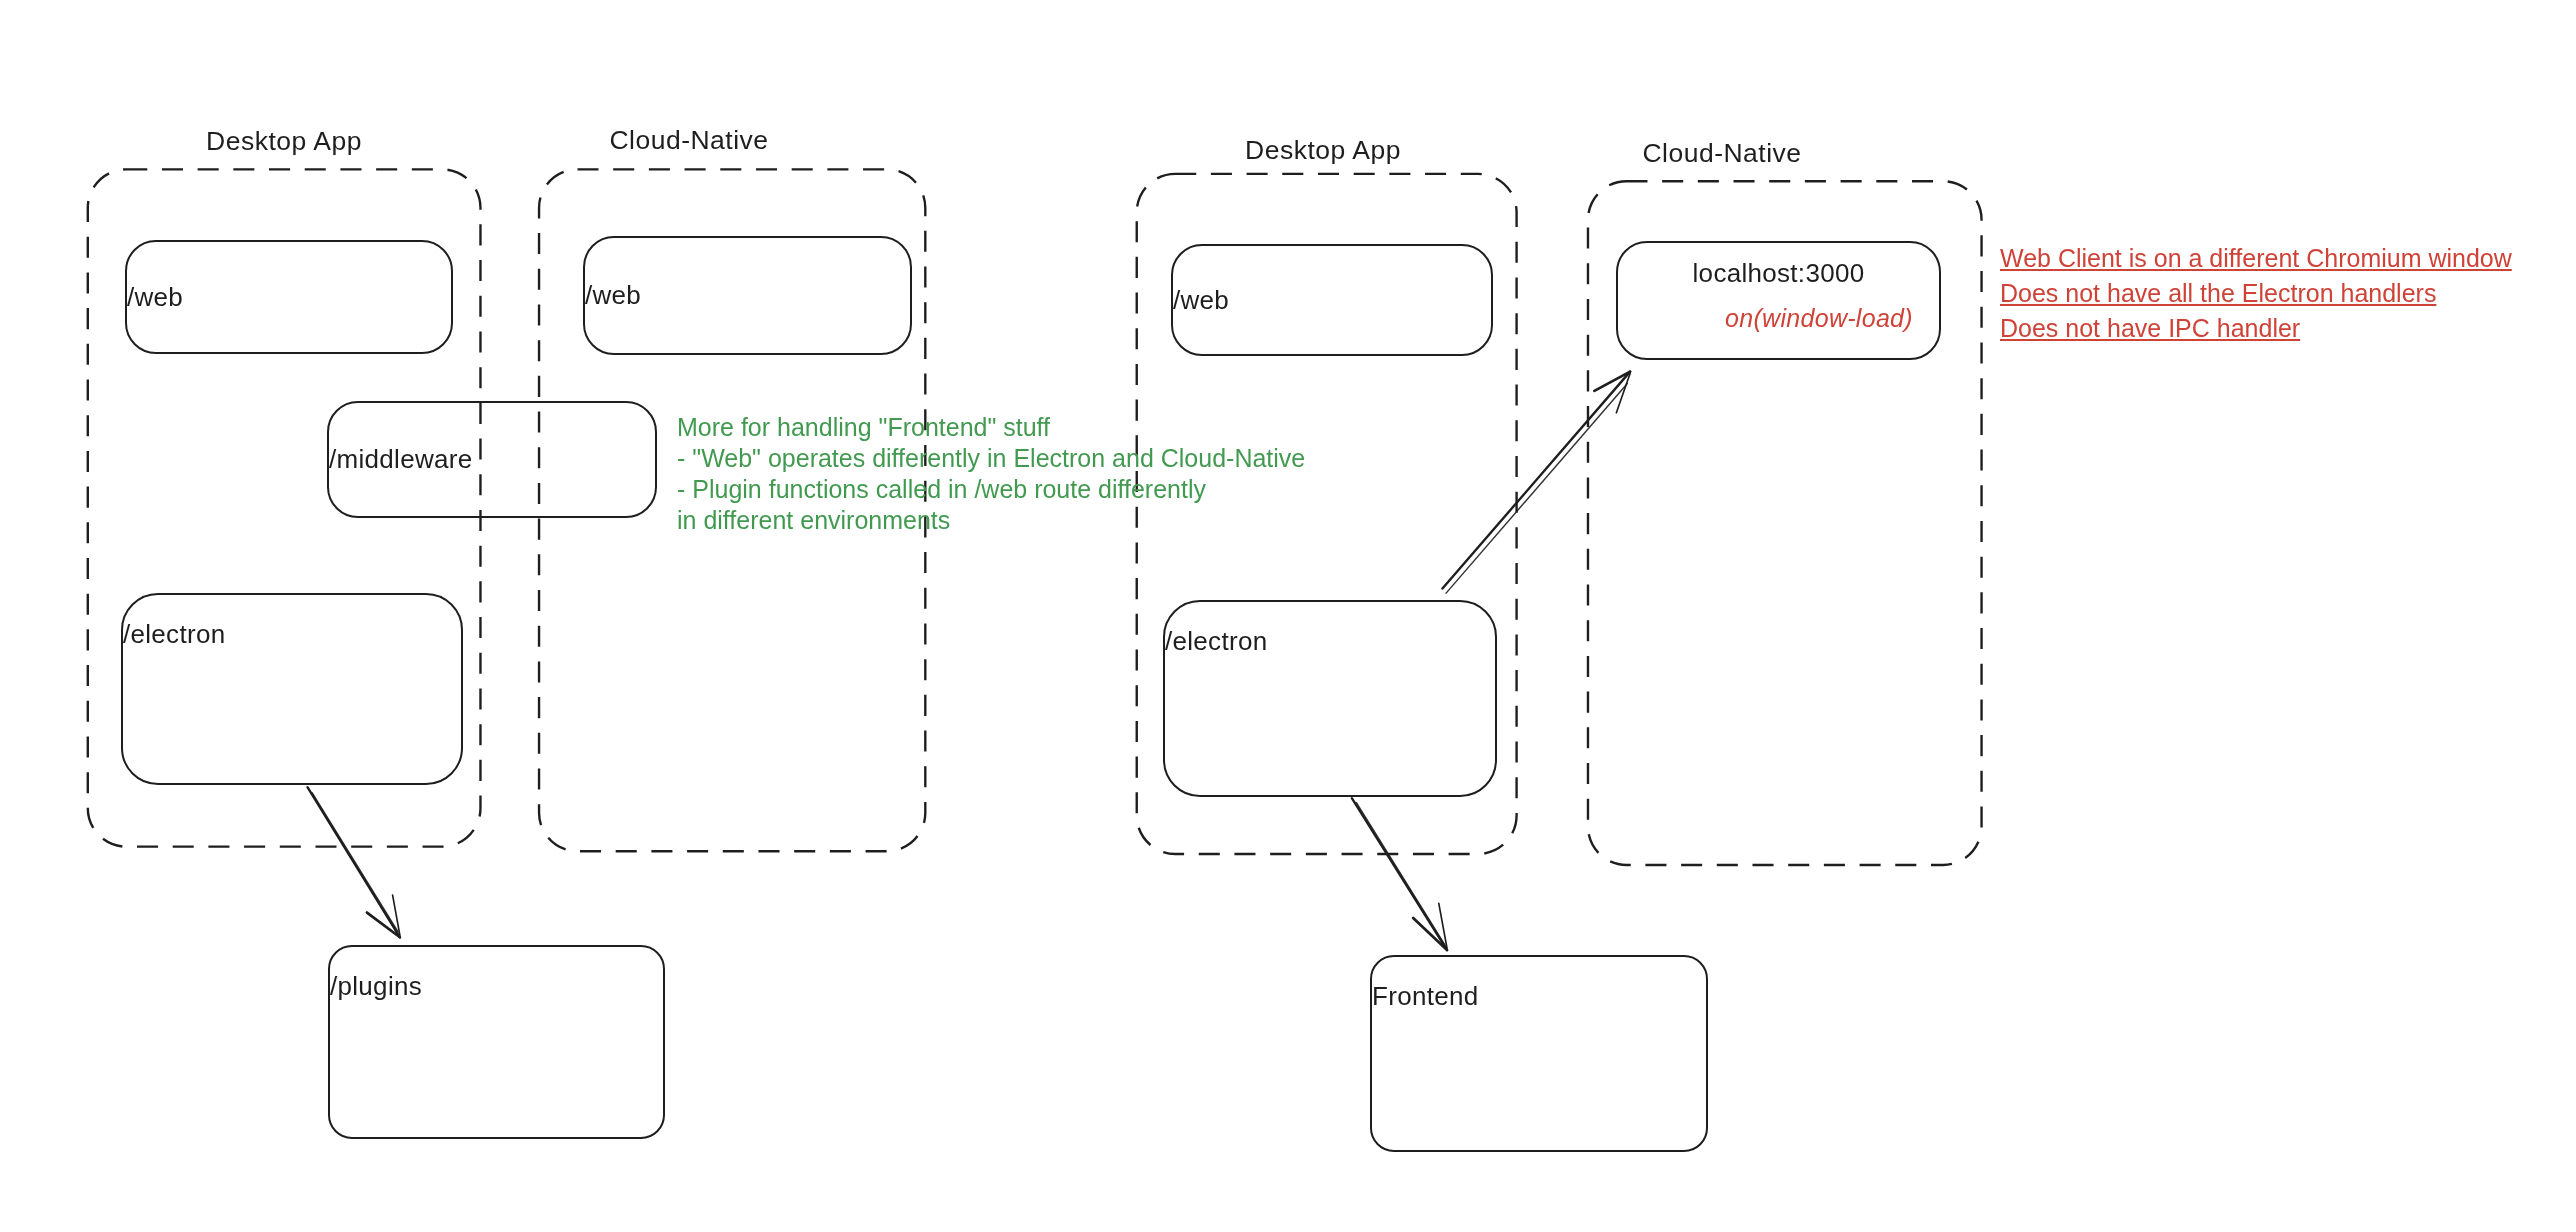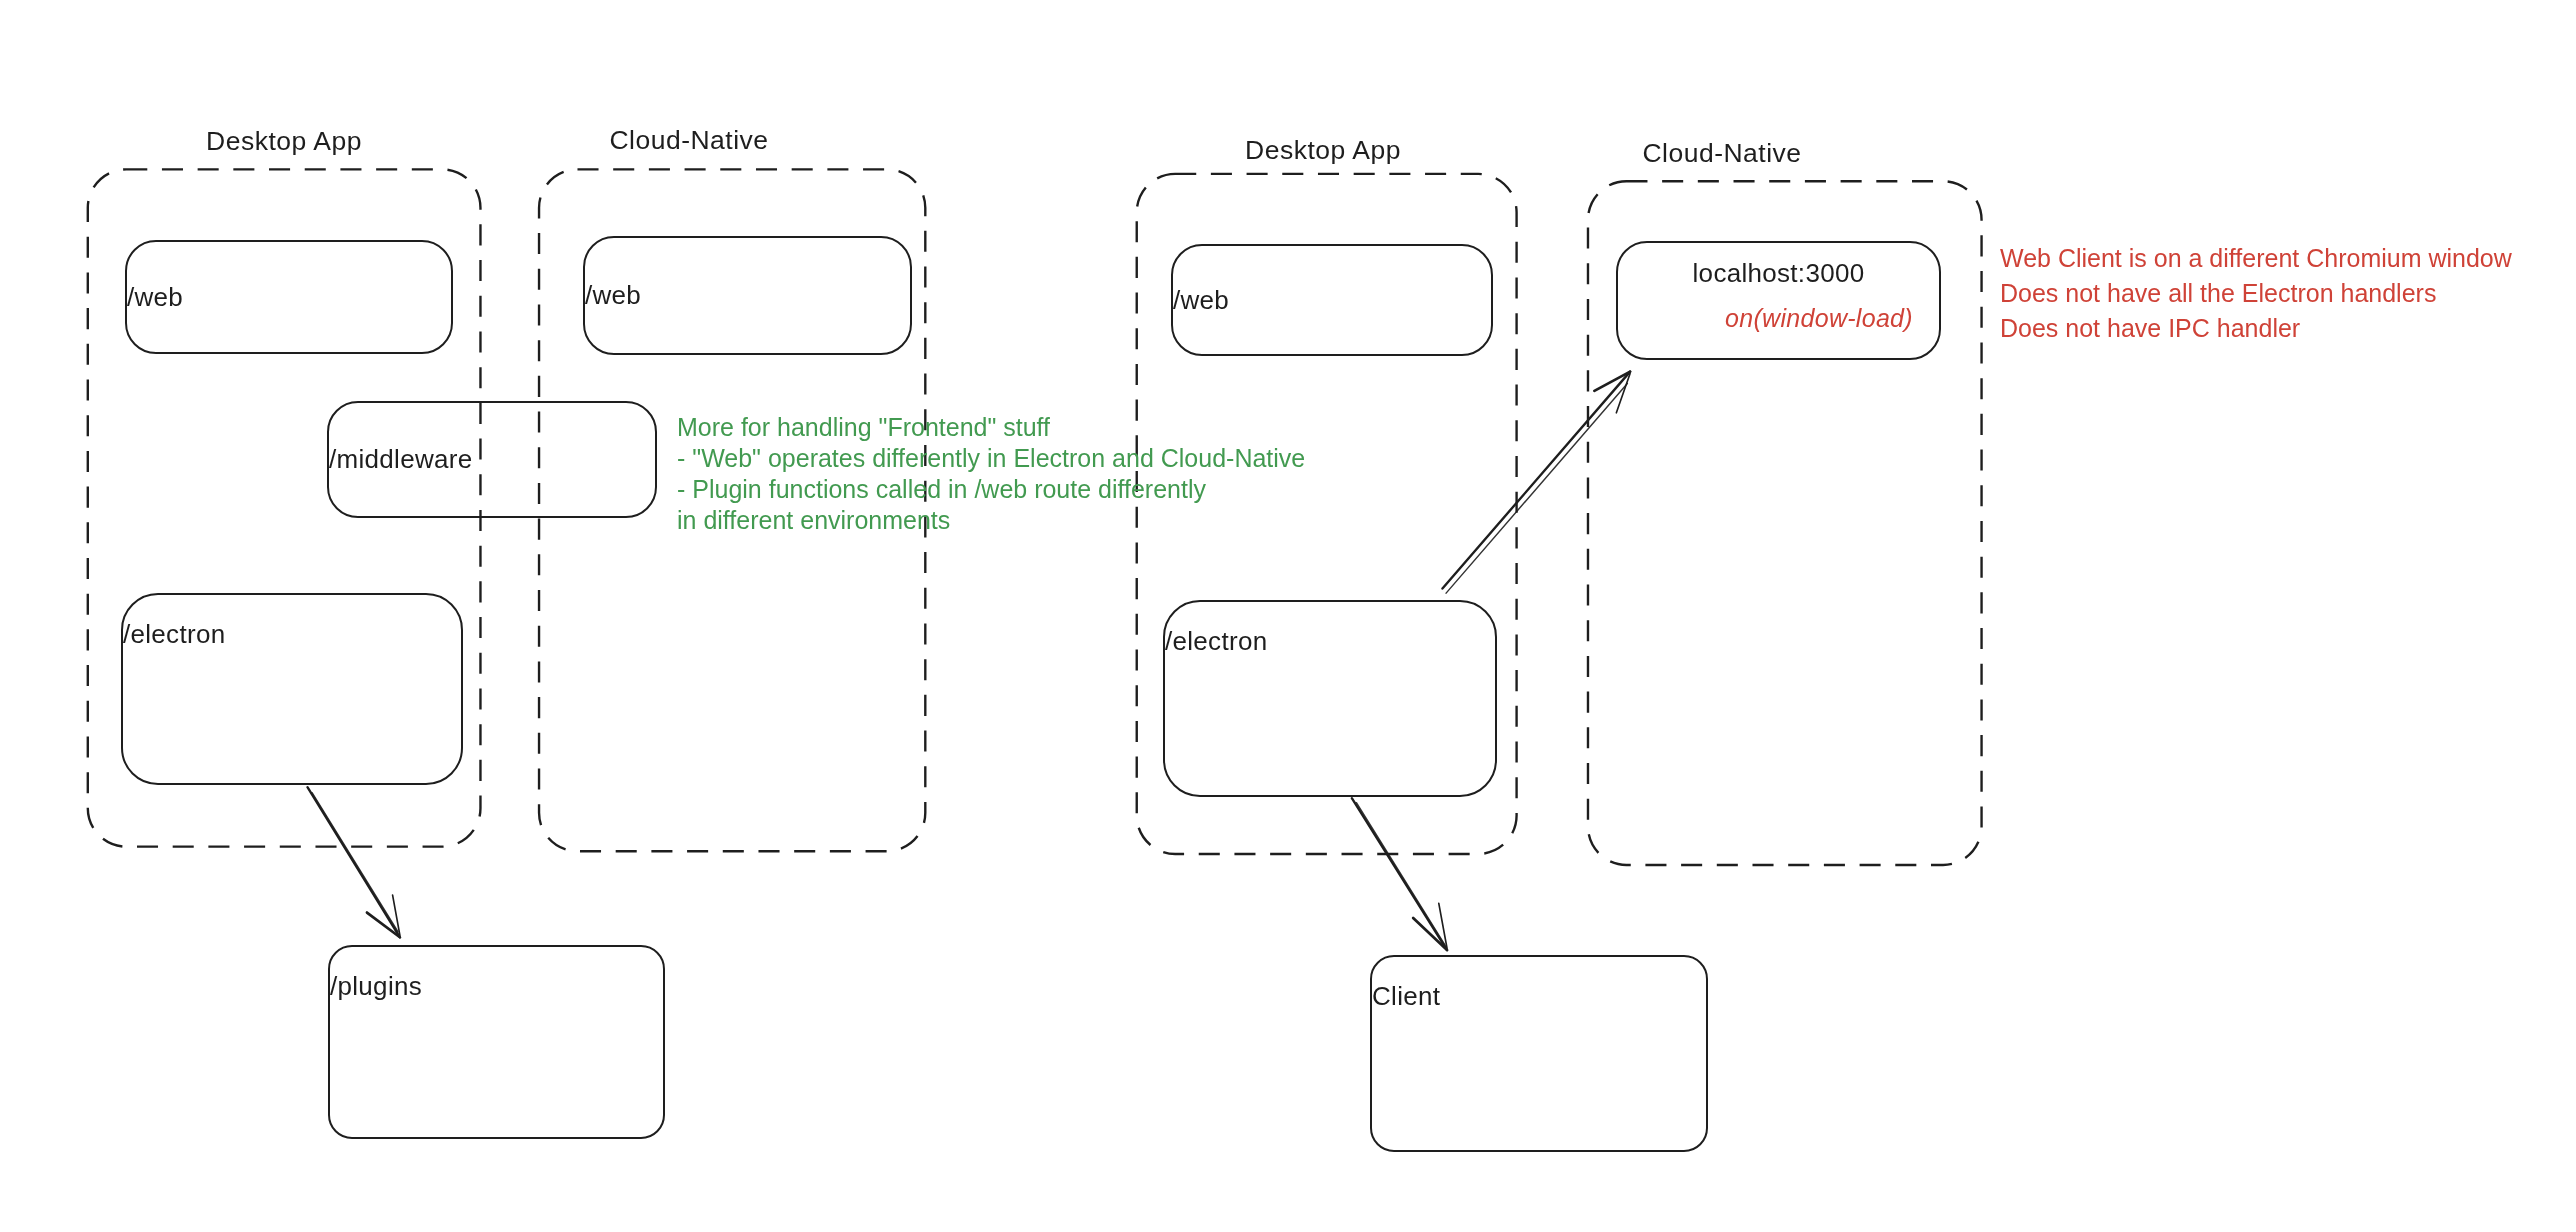--- a/index.html
+++ b/index.html
@@ -21,21 +21,21 @@
   .node.center{align-items:center;}
   .node.top{align-items:flex-start;padding-top:24px;}
   .node.bigradius{border-radius:24px;}
   .red-text{color:var(--red);}
   .container-label{
     position:absolute;transform:translateX(-50%);font-size:26.5px;letter-spacing:0.5px;white-space:nowrap;
   }
   .note{position:absolute;white-space:nowrap;font-size:25px;}
   .note div{white-space:pre;}
   .note.green{color:var(--green);line-height:31px;}
-  .note.red{color:var(--red);line-height:35px;}
+  .note.red{color:var(--red);line-height:35px;text-decoration:underline;}
   .localhost-node{flex-direction:column;align-items:center;padding-top:14.6px;gap:15px;}
   .localhost-sub{font-size:25px;margin-left:81px;font-style:italic;}
   :root{--green:#429a50;--red:#cf4237;--ink:#1e1e1e;}
 </style>
 </head>
 <body>
 
 <div id="canvas">
 
   <svg class="layer" viewBox="0 0 2814 1346">
@@ -111,21 +111,21 @@
     <span>localhost:3000</span>
     <span class="red-text localhost-sub">on(window-load)</span>
   </div>
 
 
   <div class="node top" style="left:1155px;top:600px;width:334px;height:197px;border-radius:37px">
     <span>/electron</span>
   </div>
 
   <div class="node top bigradius" style="left:1362px;top:955px;width:338px;height:197px">
-    <span>Client</span>
+    <span>Frontend</span>
   </div>
 
   <div class="note red" style="left:1992px;top:241px">
     <div>Web Client is on a different Chromium window</div>
     <div>Does not have all the Electron handlers</div>
     <div>Does not have IPC handler</div>
   </div>
 
 </div>
 

